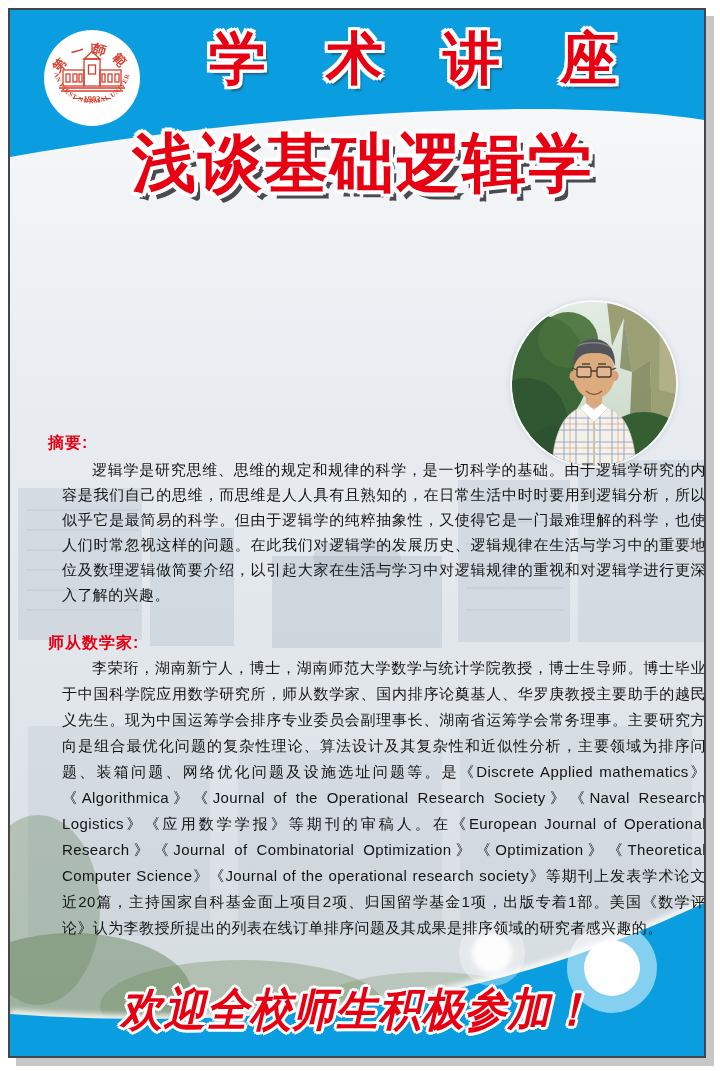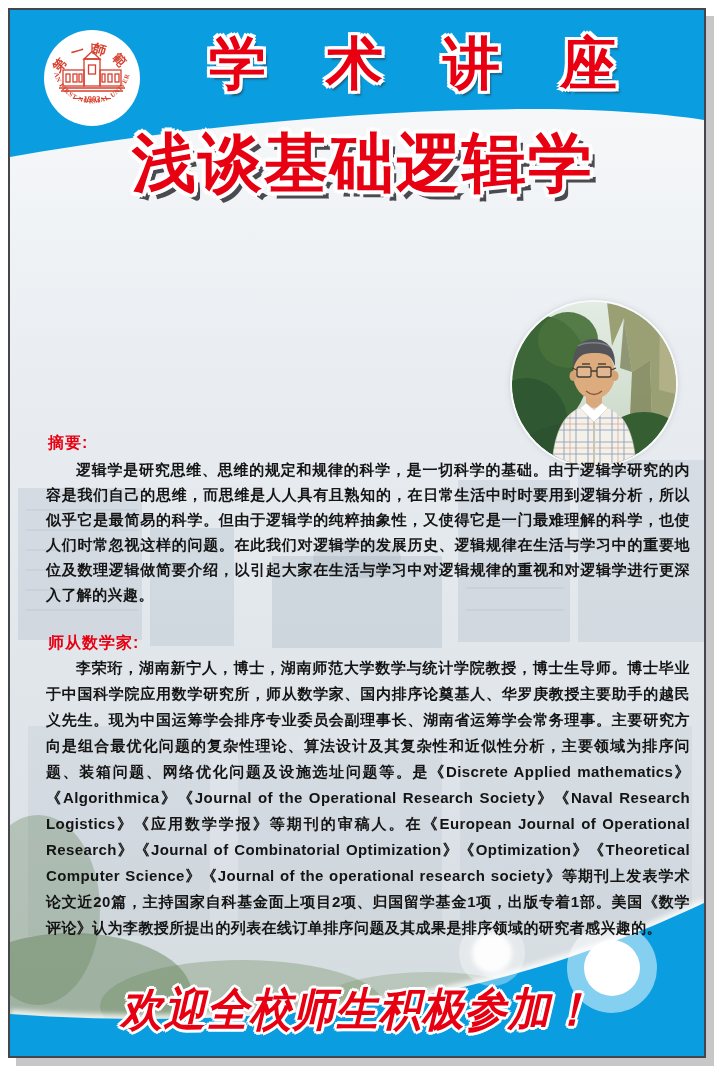--- a/index.html
+++ b/index.html
@@ -9,21 +9,21 @@
     position:absolute;left:8px;top:8px;width:694px;height:1046px;
     border:2px solid #45454c;background:#eef1f4;overflow:hidden;
     box-shadow:8px 8px 0 #c7c7c7;
   }
   .layer{position:absolute;inset:0;pointer-events:none;}
   svg{display:block;}
 
   
   .lecture-type{
     position:absolute;left:199px;top:20px;height:66px;
-    font-family:Liberation Sans, sans-serif;font-weight:bold;
+    font-family:Liberation Mono, monospace;font-weight:bold;
     font-size:57px;line-height:66px;letter-spacing:60px;white-space:nowrap;
     color:#e80012;
     text-shadow:-3px -3px 0 #fff,3px -3px 0 #fff,-3px 3px 0 #fff,3px 3px 0 #fff,
                 0 -3px 0 #fff,0 3px 0 #fff,-3px 0 0 #fff,3px 0 0 #fff,
                 4px 5px 2px rgba(50,50,55,.55);
     text-align:center;
   }
   
   .poster-title{
     position:absolute;left:0;top:116px;width:706px;text-align:center;
@@ -41,22 +41,22 @@
   }
   
   .sec-label{
     position:absolute;left:38px;font-weight:bold;font-size:16px;line-height:18px;
     color:#e60012;letter-spacing:1px;text-align:right;
   }
   .sec-label.abstract{top:424px;}
   .sec-label.bio{top:624px;}
   
   .para{
-    position:absolute;left:36px;width:644px;
-    font-weight:bold;color:#141414;text-align:justify;
+    position:absolute;left:52px;width:644px;
+    font-weight:normal;color:#141414;text-align:justify;
     text-indent:2em;letter-spacing:.4px;
   }
   .para.abstract{top:447px;font-size:15px;line-height:25px;}
   .para.bio{top:645px;font-size:15px;line-height:26px;}
 
   
   .photo{
     position:absolute;left:502px;top:292px;width:164px;height:164px;border-radius:50%;
     overflow:hidden;box-shadow:0 0 0 2px rgba(255,255,255,.85),0 0 6px rgba(120,130,140,.5);
   }

